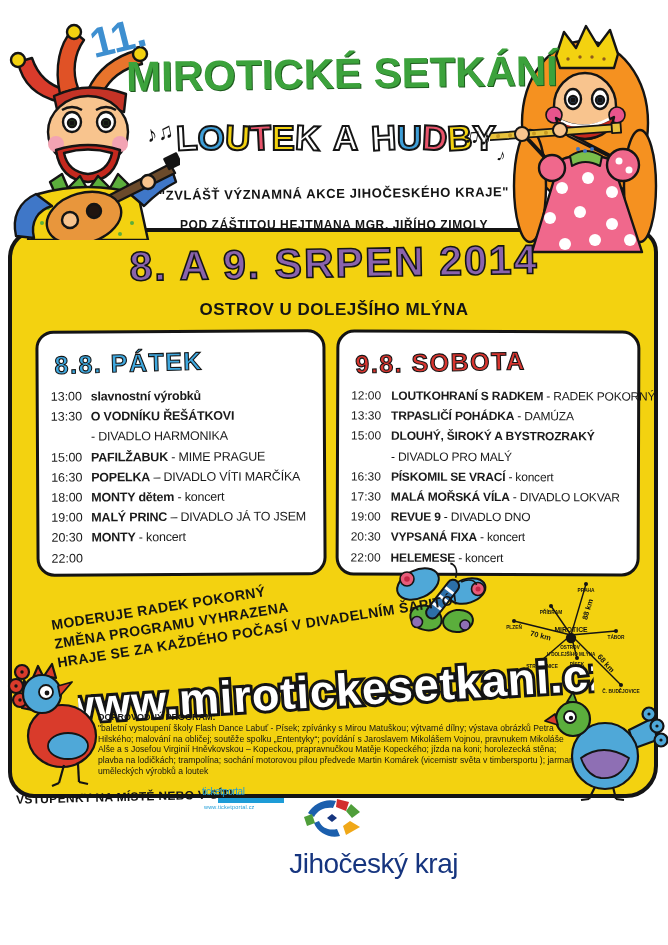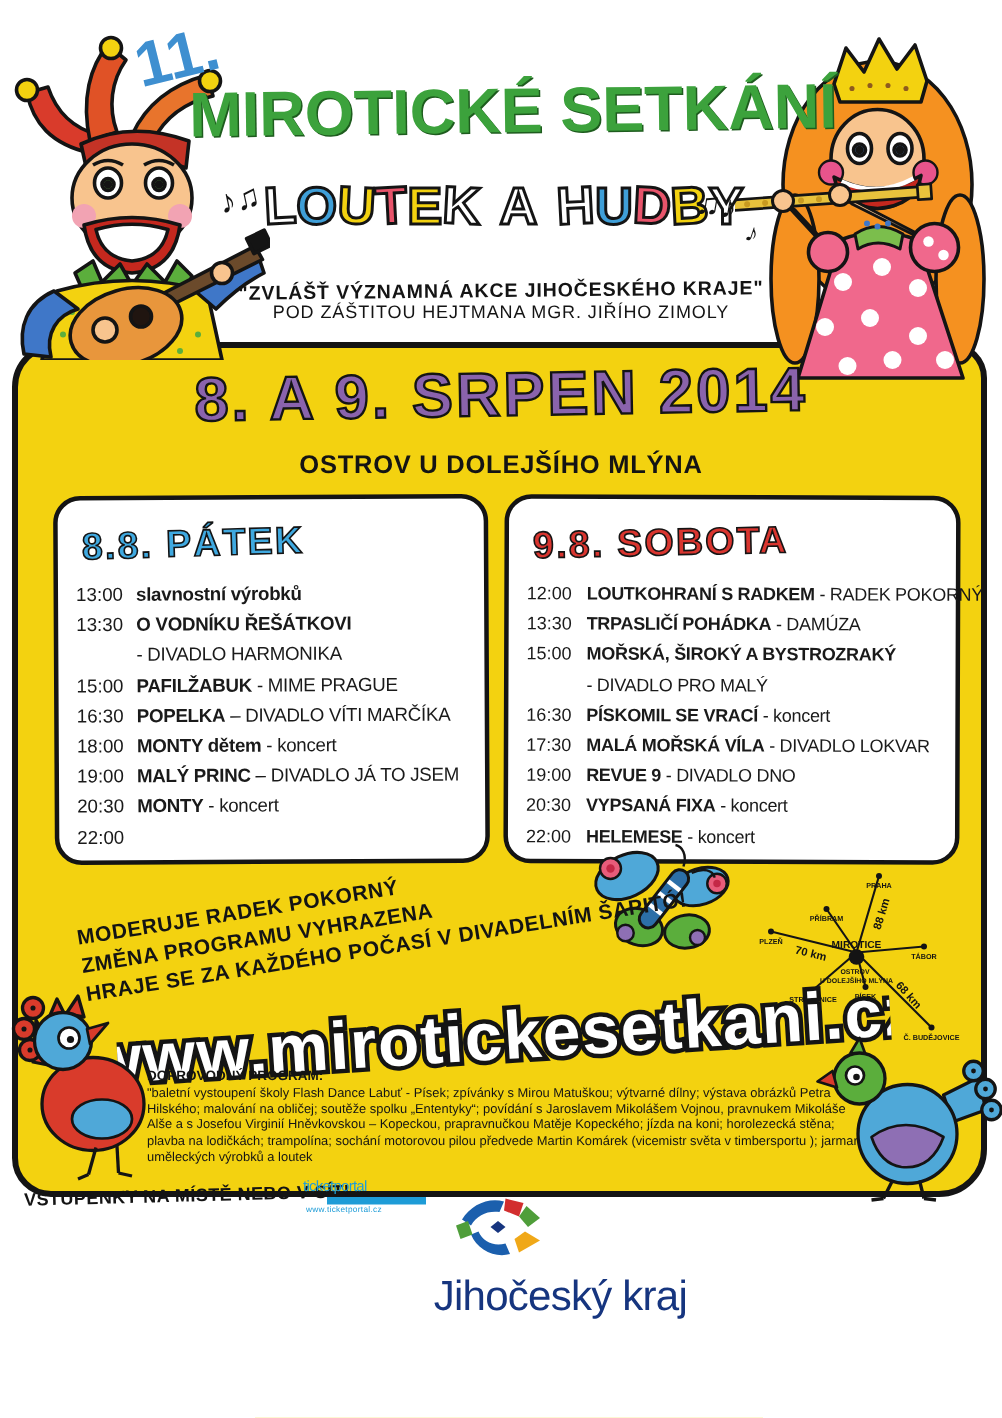--- a/index.html
+++ b/index.html
@@ -18,21 +18,21 @@
     font-size:42px;font-weight:800;color:#3CA23C;letter-spacing:0px;white-space:nowrap;
     text-shadow:1px 1px 0 #1e5c1e;transform:rotate(-0.8deg);z-index:5;}
   .subtitle-letters{position:absolute;left:168px;top:116px;width:336px;text-align:center;
     white-space:nowrap;z-index:5;}
   .big-letter{display:inline-block;font-weight:800;font-size:35px;line-height:44px;
     -webkit-text-stroke:2px #141414;}
   .big-letter.sp{width:13px;}
   .music-note{position:absolute;font-size:22px;color:#141414;z-index:5;}
   .claims{position:absolute;left:84px;top:186px;width:500px;text-align:center;z-index:5;}
   .claim1{font-size:13px;font-weight:800;letter-spacing:0.6px;transform:rotate(-0.6deg);}
-  .claim2{font-size:12px;font-weight:400;letter-spacing:0.6px;margin-top:0;}
+  .claim2{font-size:12px;font-weight:700;letter-spacing:0.6px;margin-top:17px;}
 
   
   .date-line{position:absolute;left:84px;top:240px;width:500px;text-align:center;
     font-size:41px;font-weight:800;color:#8A63AC;-webkit-text-stroke:1.6px #141414;
     letter-spacing:2px;transform:rotate(-1deg);z-index:4;white-space:nowrap;}
   .venue-line{position:absolute;left:84px;top:300px;width:500px;text-align:center;
     font-size:17px;font-weight:800;color:#141414;letter-spacing:0.5px;z-index:4;}
 
   
   .day-box{position:absolute;top:330px;background:#ffffff;border:3.5px solid #141414;
@@ -252,21 +252,21 @@
         <div class="prow">
           <span class="ptime">12:00</span>
           <span class="ptext"><b>LOUTKOHRANÍ S RADKEM</b> - RADEK POKORNÝ</span>
         </div>
         <div class="prow">
           <span class="ptime">13:30</span>
           <span class="ptext"><b>TRPASLIČÍ POHÁDKA</b> - DAMÚZA</span>
         </div>
         <div class="prow">
           <span class="ptime">15:00</span>
-          <span class="ptext"><b>MOŘSKÁ, ŠIROKÝ A BYSTROZRAKÝ</b></span>
+          <span class="ptext"><b>DLOUHÝ, ŠIROKÝ A BYSTROZRAKÝ</b></span>
         </div>
         <div class="prow">
           <span class="ptime"></span>
           <span class="ptext">- DIVADLO PRO MALÝ</span>
         </div>
         <div class="prow">
           <span class="ptime">16:30</span>
           <span class="ptext"><b>PÍSKOMIL SE VRACÍ</b> - koncert</span>
         </div>
         <div class="prow">

